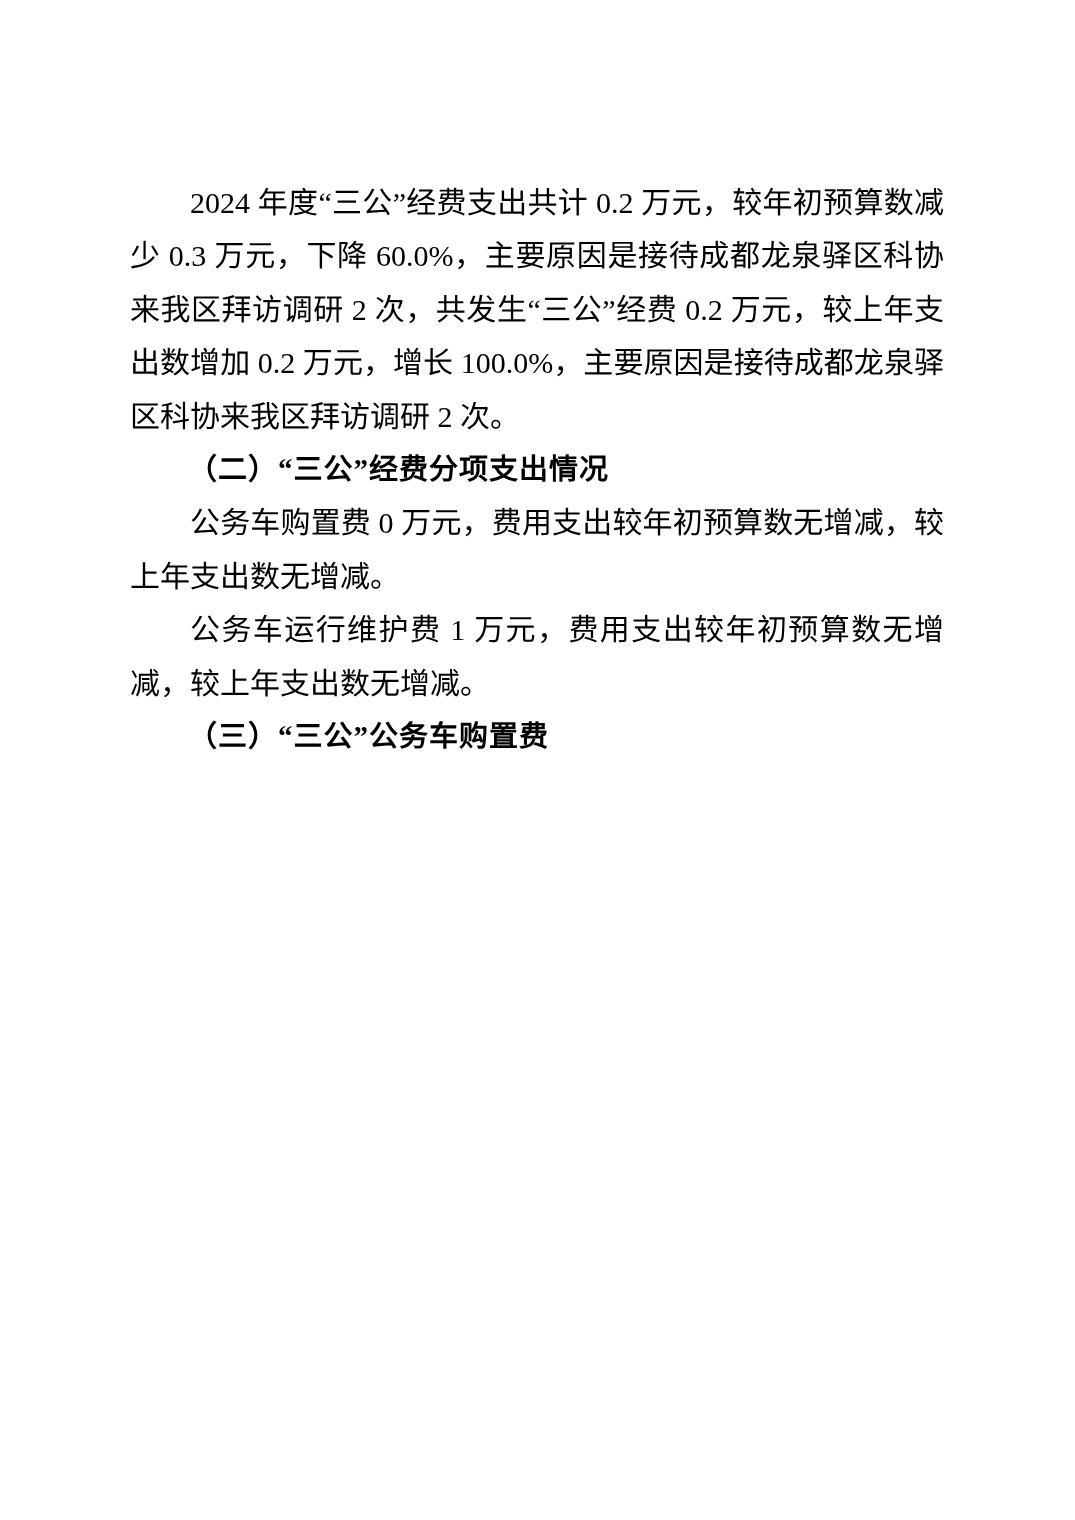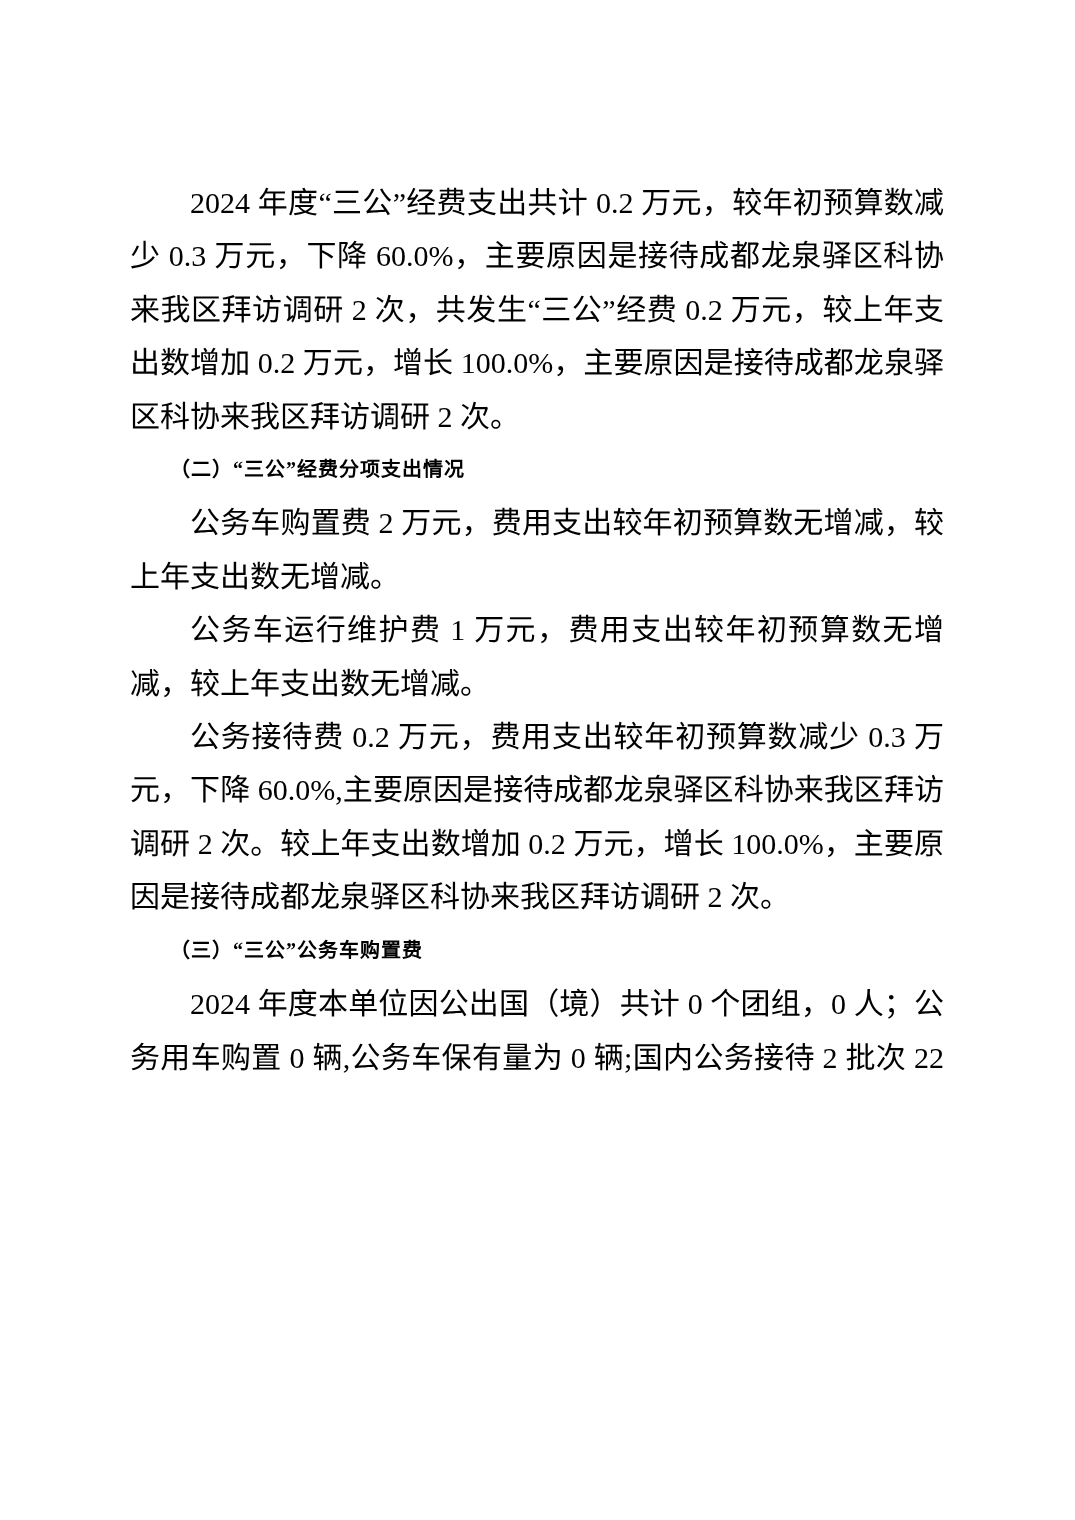--- a/index.html
+++ b/index.html
@@ -28,21 +28,21 @@
     text-justify: inter-character;
   }
   .para {
     margin: 0;
     text-indent: 2em;
     font-weight: normal;
   }
   .heading {
     margin: 0;
     text-indent: 2em;
-    font-size: 20px;
+    font-size: 29px;
     font-weight: bold;
     letter-spacing: 1px;
   }
   .page-number {
     position: absolute;
     top: 1406px;
     right: 130px;
     font-size: 26px;
     line-height: 30px;
     color: #000000;
@@ -50,21 +50,19 @@
     text-align: right;
   }
 </style>
 </head>
 <body>
 
 <div class="page">
   <div class="content">
     <p class="para">2024 年度“三公”经费支出共计 0.2 万元，较年初预算数减少 0.3 万元，下降 60.0%，主要原因是接待成都龙泉驿区科协来我区拜访调研 2 次，共发生“三公”经费 0.2 万元，较上年支出数增加 0.2 万元，增长 100.0%，主要原因是接待成都龙泉驿区科协来我区拜访调研 2 次。</p>
     <h3 class="heading">（二）“三公”经费分项支出情况</h3>
-    <p class="para">公务车购置费 2 万元，费用支出较年初预算数无增减，较上年支出数无增减。</p>
+    <p class="para">公务车购置费 0 万元，费用支出较年初预算数无增减，较上年支出数无增减。</p>
     <p class="para">公务车运行维护费 1 万元，费用支出较年初预算数无增减，较上年支出数无增减。</p>
-    <p class="para">公务接待费 0.2 万元，费用支出较年初预算数减少 0.3 万元，下降 60.0%,主要原因是接待成都龙泉驿区科协来我区拜访调研 2 次。较上年支出数增加 0.2 万元，增长 100.0%，主要原因是接待成都龙泉驿区科协来我区拜访调研 2 次。</p>
     <h3 class="heading">（三）“三公”公务车购置费</h3>
-    <p class="para">2024 年度本单位因公出国（境）共计 0 个团组，0 人；公务用车购置 0 辆,公务车保有量为 0 辆;国内公务接待 2 批次 22 人，其中：国内外事接待 0 批次，0 人；国（境）外公务接待 0 批次，0 人。2024 年本单位人均接待费 89.09 元，车均购置费 0 万元，车均维护费 0 万元。</p>
   </div>
 
   <div class="page-number">— 7 —</div>
 </div>
 
 </body></html>

